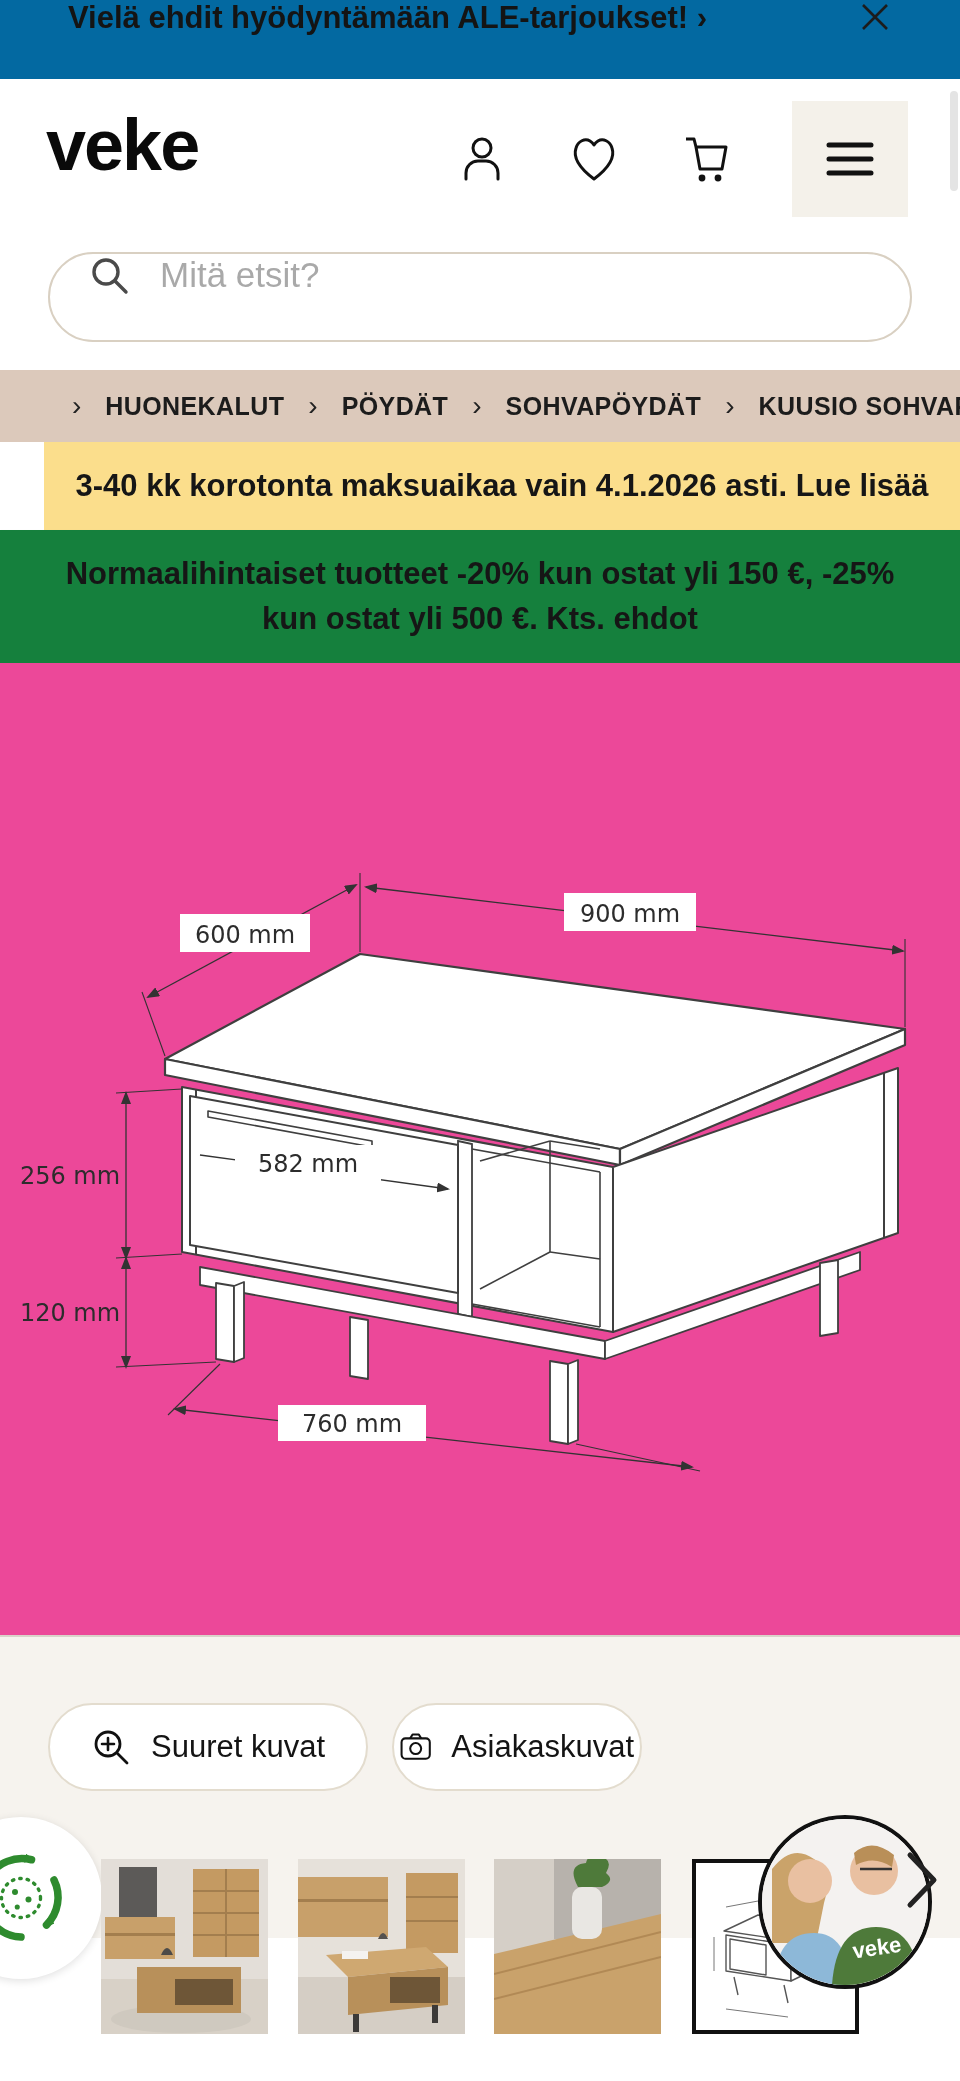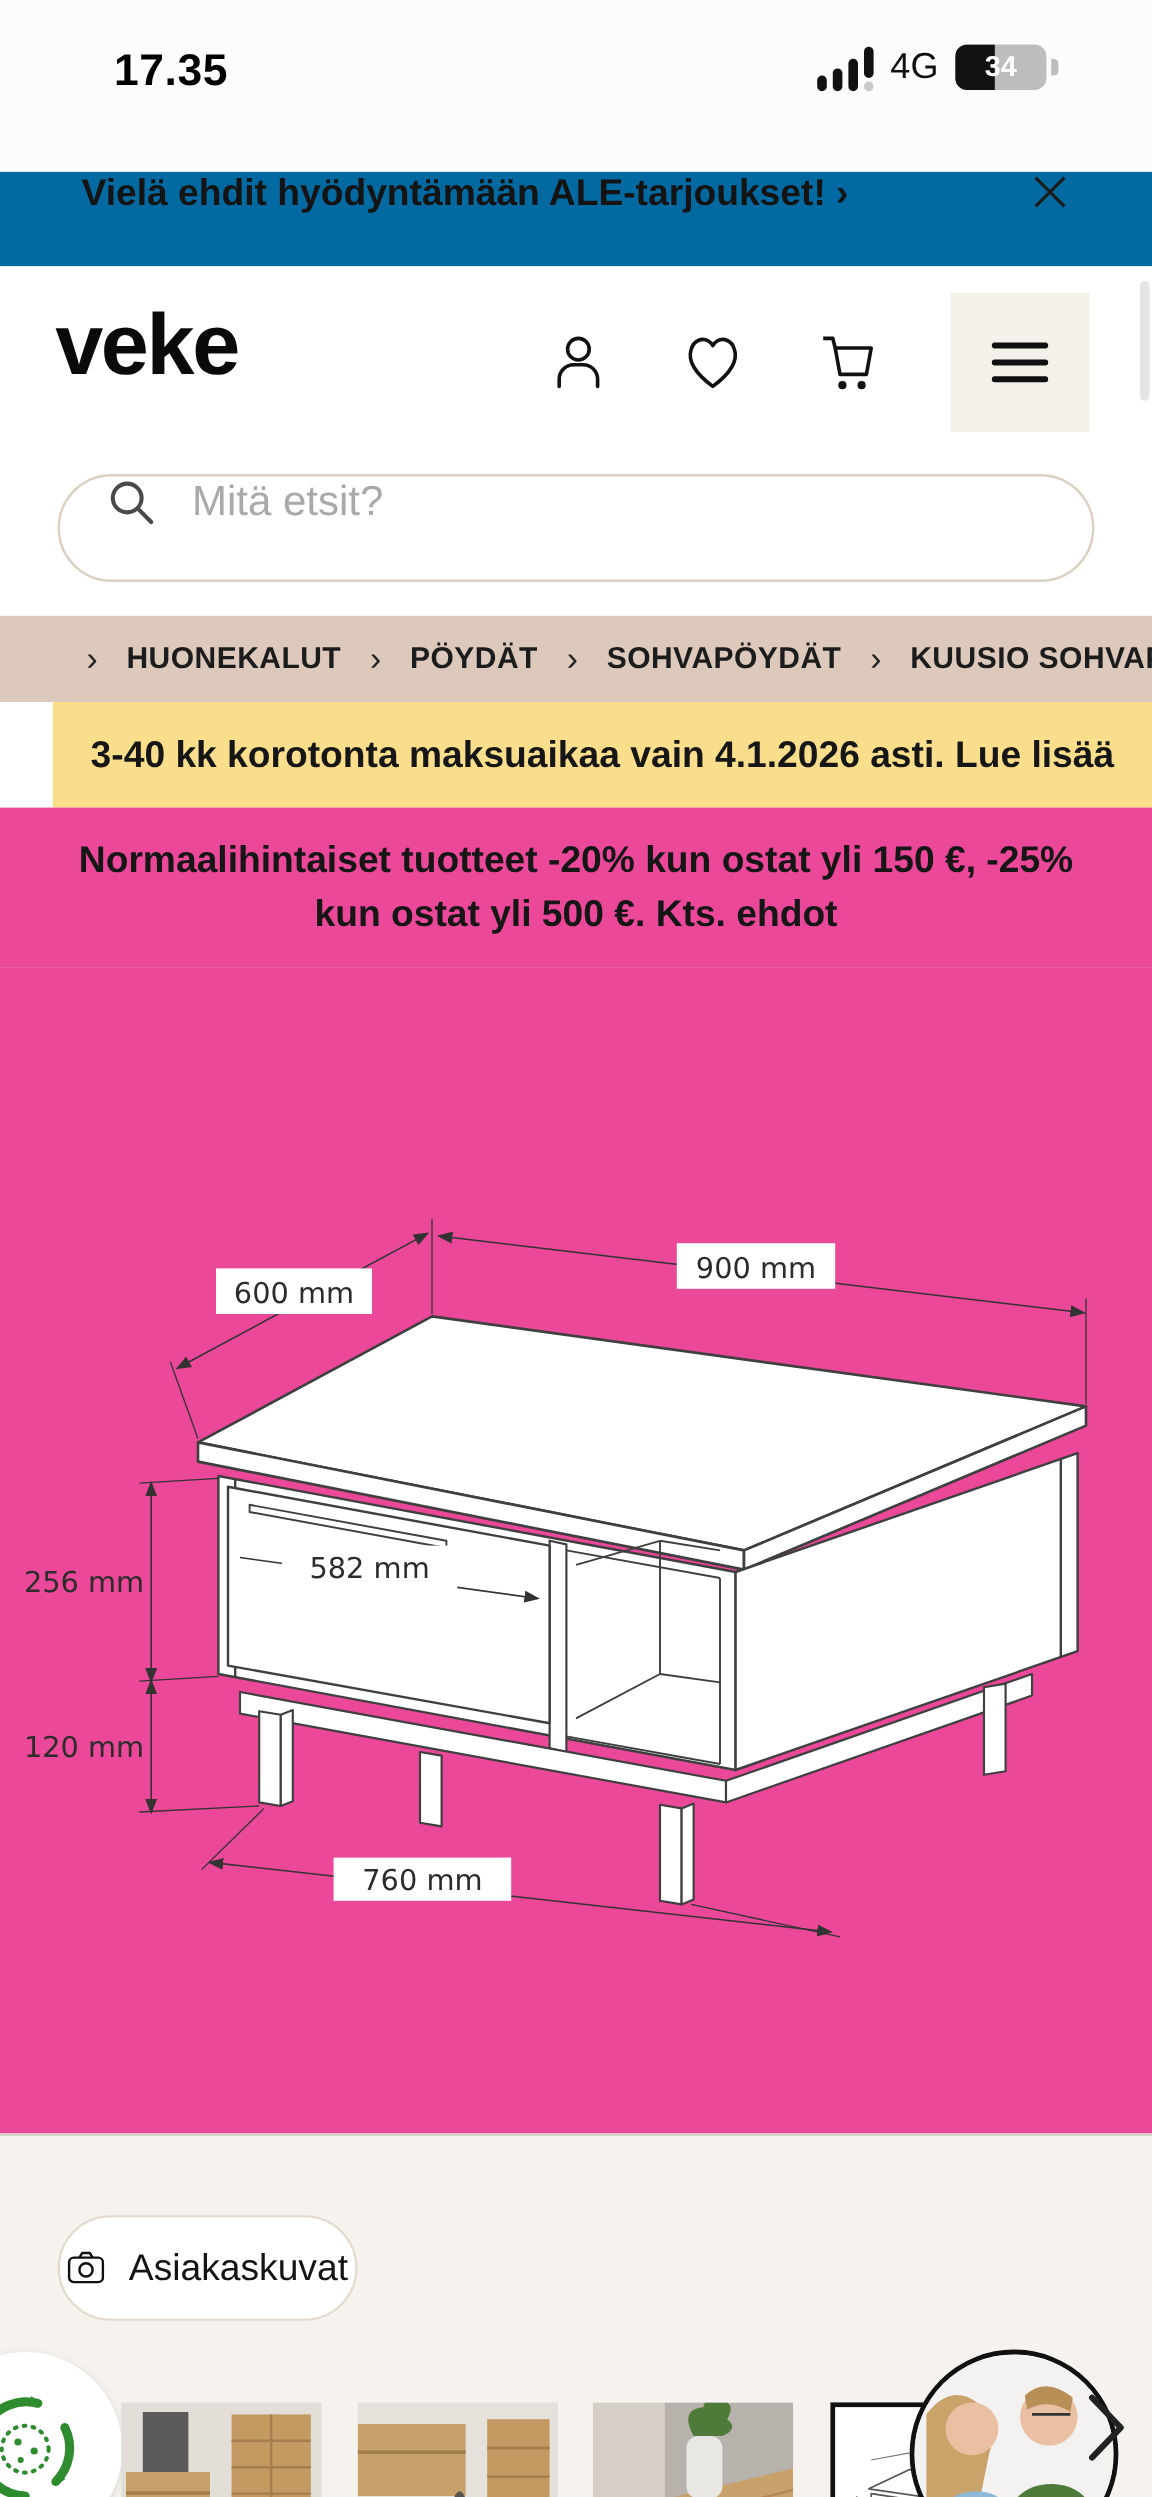--- a/index.html
+++ b/index.html
@@ -42,21 +42,21 @@
   .search-pill input{border:0;outline:0;flex:1;font-size:35px;color:#333;font-family:"Liberation Sans",sans-serif;background:transparent;}
   .search-pill input::placeholder{color:#a9a9a9;}
 
   
   .crumbs{height:72px;background:#dcc9bb;display:flex;align-items:center;padding:0 0 0 48px;gap:24px;white-space:nowrap;overflow:hidden;}
   .crumb{font-size:25px;font-weight:600;color:#1c1c1c;letter-spacing:.4px;}
   .crumb-sep{font-size:28px;color:#222;font-weight:400;}
 
   
   .financing{height:88px;background:#fbde8c;display:flex;align-items:center;justify-content:center;font-size:31px;font-weight:600;color:#161616;margin-left:44px;}
-  .discount{height:133px;background:#ec4899;display:flex;align-items:center;justify-content:center;text-align:center;padding:0 56px;box-sizing:border-box;font-size:31px;font-weight:600;color:#161616;line-height:1.45;box-shadow:0 3px 4px rgba(0,0,0,.12);}
+  .discount{height:133px;background:#15803d;display:flex;align-items:center;justify-content:center;text-align:center;padding:0 56px;box-sizing:border-box;font-size:31px;font-weight:600;color:#161616;line-height:1.45;box-shadow:0 3px 4px rgba(0,0,0,.12);}
 
   
   .drawing-area{height:972px;background:#ec4899;position:relative;}
   .drawing-area svg{position:absolute;left:20px;top:196px;}
   .dimtext{font-size:24px;fill:#2c2c2c;font-family:"DejaVu Sans","Liberation Sans",sans-serif;}
 
   
   .lower{position:relative;height:303px;background:#f6f3ee;border-top:2px solid #d9d3c9;box-sizing:border-box;}
   .btn-row{position:absolute;left:48px;right:48px;top:66px;display:flex;gap:24px;}
   .pill-btn{height:88px;background:#fff;border:2px solid #e3dcce;border-radius:44px;display:flex;align-items:center;justify-content:center;gap:20px;box-sizing:border-box;cursor:pointer;}
@@ -68,40 +68,20 @@
   .t1{left:101px}.t2{left:298px}.t3{left:494px}
   .t4{left:692px;border:4px solid #111;background:#fff;box-sizing:border-box;}
   .avatar{position:absolute;left:758px;top:178px;width:174px;height:174px;border-radius:50%;border:4px solid #111;overflow:hidden;background:#f2f0ee;box-sizing:border-box;}
   .chev{position:absolute;left:902px;top:210px;}
 </style>
 </head>
 <body>
 
 <div class="screen">
 
-  <div class="statusbar">
-    <span class="sb-time">17.35</span>
-    <div class="sb-right">
-      <span class="sig">
-        <i class="s1"></i>
-          <i class="s2"></i>
-          <i class="s3"></i>
-        <span class="s4wrap">
-            <i class="s4"></i>
-            <i class="s5"></i>
-          </span>
-      </span>
-      <span class="sb-net">4G</span>
-      <span class="battery">
-        <span class="fill"></span>
-        <span class="pct">34</span>
-      </span>
-      <span class="bat-nub"></span>
-    </div>
-  </div>
 
   <div class="promo">
     <span class="promo-text">Vielä ehdit hyödyntämään ALE-tarjoukset! ›</span>
     <svg class="promo-close" viewBox="0 0 34 34">
       <path d="M5 5 L29 29 M29 5 L5 29" stroke="#1c1c1c" stroke-width="2.6" fill="none"></path>
     </svg>
   </div>
 
   <div class="header">
     <div class="logo">veke</div>
@@ -237,20 +217,28 @@
         <text class="dimtext" x="288" y="313" text-anchor="middle">582 mm</text>
         <rect x="258" y="546" width="148" height="36" fill="#fff"></rect>
         <text class="dimtext" x="332" y="573" text-anchor="middle">760 mm</text>
       </g>
     </svg>
   </div>
 
   <div class="lower">
 
     <div class="btn-row">
+      <button class="pill-btn b1">
+        <svg width="40" height="40" viewBox="0 0 40 40">
+          <circle cx="17" cy="17" r="12" fill="none" stroke="#111" stroke-width="2.8"></circle>
+          <path d="M26 26 L36 36" stroke="#111" stroke-width="2.8" stroke-linecap="round"></path>
+          <path d="M17 11 v12 M11 17 h12" stroke="#111" stroke-width="2.6" stroke-linecap="round"></path>
+        </svg>
+        <span>Suuret kuvat</span>
+      </button>
       <button class="pill-btn b3">
         <svg width="40" height="36" viewBox="0 0 40 36">
           <path d="M13 7 L16 2 h8 L27 7" fill="none" stroke="#111" stroke-width="2.6" stroke-linejoin="round"></path>
           <rect x="2" y="7" width="36" height="26" rx="5" fill="none" stroke="#111" stroke-width="2.6"></rect>
           <circle cx="20" cy="20" r="7" fill="none" stroke="#111" stroke-width="2.6"></circle>
         </svg>
         <span>Asiakaskuvat</span>
       </button>
     </div>
 

